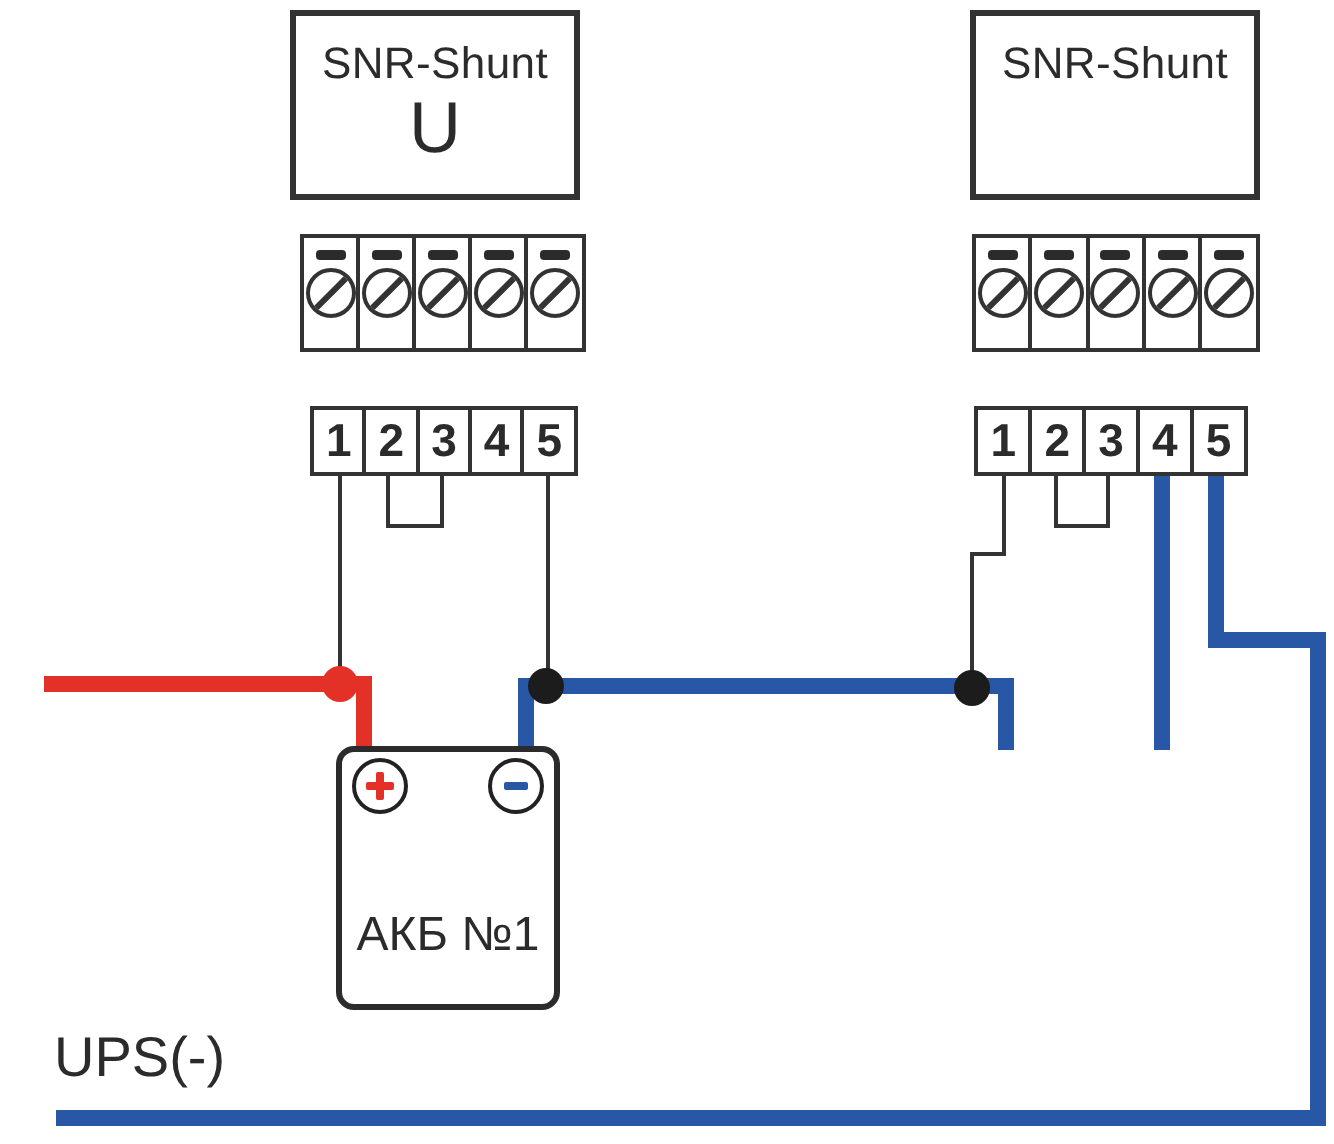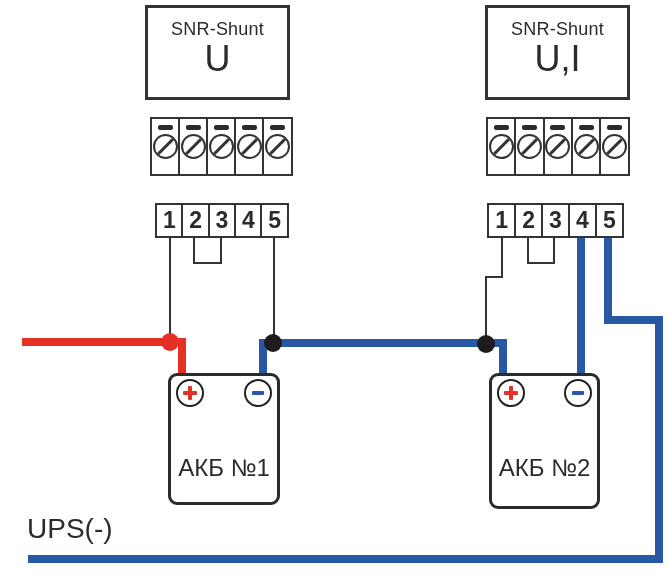--- a/index.html
+++ b/index.html
@@ -7,21 +7,21 @@
     position:relative;width:667px;height:572px;background:#fff;
     font-family:"Liberation Sans","DejaVu Sans",sans-serif;
     --positive:#e33128;--negative:#2857a6;--outline:#333333;
     overflow:hidden;
   }
   
   .shunt{position:absolute;top:5px;width:145px;height:95px;border:3px solid var(--outline);
     background:#fff;box-sizing:border-box;text-align:center;}
   #shunt1{left:145px}
   #shunt2{left:485px}
-  .shunt-title{margin-top:11px;font-size:18px;color:#2b2b2b;letter-spacing:.2px;}
+  .shunt-title{margin-top:11px;font-size:22px;color:#2b2b2b;letter-spacing:.2px;}
   .shunt-mode{margin-top:1px;font-size:36px;color:#2b2b2b;line-height:1;}
   
   .screwblock{position:absolute;top:117px;height:59px;display:flex;box-sizing:border-box;}
   #screws1{left:150px;width:143px;}
   #screws2{left:486px;width:144px;}
   .screwcell{flex:1;border:2.5px solid var(--outline);margin-left:-2.5px;background:#fff;
     display:flex;flex-direction:column;align-items:center;box-sizing:border-box;}
   .screwcell:first-child{margin-left:0;}
   .clamp{width:15px;height:5px;background:#2b2b2b;border-radius:2px;margin-top:6px;}
   .screw{width:21px;height:21px;border:2.5px solid var(--outline);border-radius:50%;
@@ -75,21 +75,20 @@
 
 <div id="canvas" style="--positive: #e33128; --negative: #2857a6; --outline: #333333;">
 
   <div class="shunt" id="shunt1">
     <div class="shunt-title">SNR-Shunt</div>
     <div class="shunt-mode">U</div>
   </div>
 
   <div class="shunt" id="shunt2">
     <div class="shunt-title">SNR-Shunt</div>
-    <div class="shunt-mode">U,I</div>
   </div>
 
   <div class="screwblock" id="screws1">
     <div class="screwcell">
         <span class="clamp"></span>
         <span class="screw"></span>
       </div>
     <div class="screwcell">
         <span class="clamp"></span>
         <span class="screw"></span>
@@ -178,26 +177,16 @@
     <div class="term plus">
       <span class="pbar-h"></span>
       <span class="pbar-v"></span>
     </div>
     <div class="term minus">
       <span class="mbar"></span>
     </div>
     <div class="bat-label">АКБ №1</div>
   </div>
 
-  <div class="battery" id="bat2">
-    <div class="term plus">
-      <span class="pbar-h"></span>
-      <span class="pbar-v"></span>
-    </div>
-    <div class="term minus">
-      <span class="mbar"></span>
-    </div>
-    <div class="bat-label">АКБ №2</div>
-  </div>
 
   <div class="ups" id="ups-minus">UPS(-)</div>
 
 </div>
 
 </body></html>

